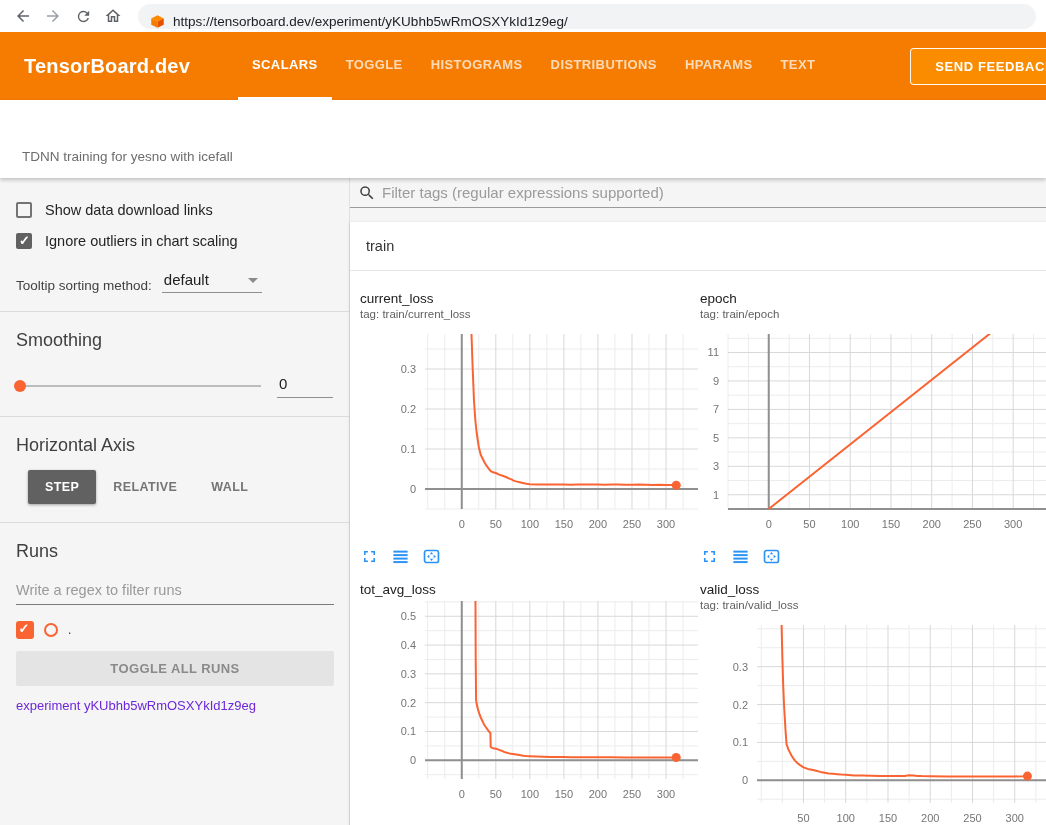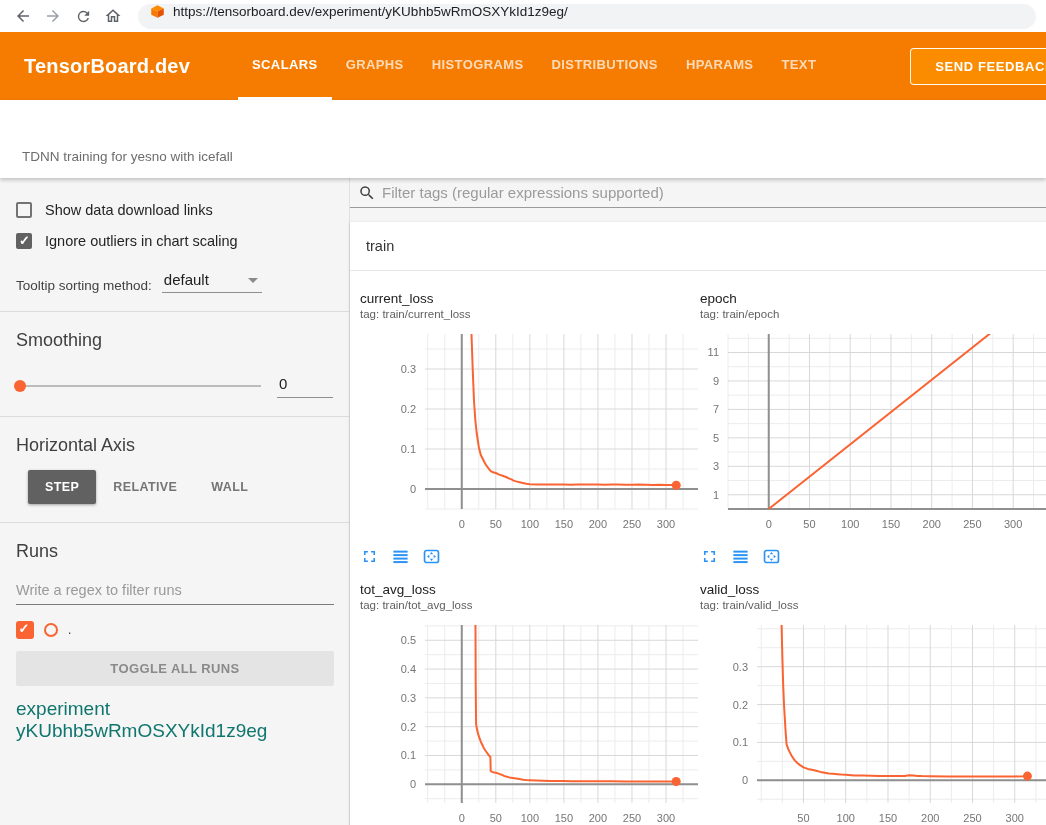--- a/index.html
+++ b/index.html
@@ -9,21 +9,21 @@
   }
   *{box-sizing:border-box}
   html,body{margin:0;padding:0}
   body{
     width:1046px;height:825px;overflow:hidden;position:relative;
     background:#f5f5f5;font-family:"Liberation Sans",sans-serif;
   }
   
   .browser-bar{height:32px;background:#fff;display:flex;align-items:center;padding:0 10px;gap:4px}
   .nav-ic{width:26px;height:26px;display:flex;align-items:center;justify-content:center;border-radius:50%;flex:0 0 auto}
-  .url-pill{flex:1;height:25px;background:#f1f3f4;border-radius:13px;display:flex;align-items:flex-start;padding:0 12px;margin-left:8px;gap:8px;min-width:0}
+  .url-pill{flex:1;height:25px;background:#f1f3f4;border-radius:13px;display:flex;align-items:flex-end;padding:0 12px;margin-left:8px;gap:8px;min-width:0}
   .url-text{font-size:13.5px;color:#202124;white-space:nowrap;overflow:hidden}
   
   .app-header{height:68px;background:var(--orange);display:flex;align-items:stretch;padding:0 0 0 24px}
   .brand{font-size:20px;font-weight:bold;color:#fff;align-self:center;letter-spacing:.2px}
   .tabs{display:flex;margin-left:48px}
   .tab{display:flex;align-items:center;padding:12px 14px;font-size:13px;font-weight:bold;letter-spacing:.4px;color:rgba(255,255,255,.72);border-bottom:3px solid transparent;cursor:pointer}
   .tab.active{color:#fff;border-bottom-color:#fff}
   .feedback-btn{align-self:center;margin-left:auto;margin-right:-34px;background:#fb8c00;border:1px solid rgba(255,255,255,.95);border-radius:4px;color:#fff;font-size:13px;font-weight:bold;letter-spacing:.6px;padding:10px 24px;white-space:nowrap;font-family:inherit}
   
   .experiment-bar{height:78px;background:#fff;box-shadow:0 2px 4px rgba(0,0,0,.22);position:relative;z-index:3;display:flex;align-items:flex-end;padding:0 0 14px 22px}
@@ -49,21 +49,21 @@
   .axis-btn{border:none;background:transparent;color:#757575;font-size:12.5px;font-weight:bold;letter-spacing:.4px;padding:10px 17px;border-radius:2px;font-family:inherit;cursor:pointer}
   .axis-btn.active{background:#616161;color:#fff;box-shadow:0 1px 3px rgba(0,0,0,.35)}
   .runs-filter{display:block;margin:4px 16px 0;width:318px;border:none;border-bottom:1px solid #7b7b7b;background:transparent;font-size:14.5px;color:#202020;padding:6px 0;font-family:inherit}
   .runs-filter::placeholder{color:#9a9a9a}
   .run-row{display:flex;align-items:center;gap:10px;margin:16px 16px 12px;cursor:pointer}
   .run-cb{width:18px;height:18px;border-radius:3px;position:relative;flex:0 0 auto}
   .run-cb::after{content:"\2713";position:absolute;left:2.5px;top:0px;color:#fff;font-size:13px;font-weight:bold}
   .run-swatch{width:14px;height:14px;border-radius:50%;border:2px solid var(--run-orange);flex:0 0 auto}
   .run-name{font-size:12px;color:#333}
   .toggle-btn{display:block;margin:0 16px 12px;width:318px;border:none;border-radius:2px;background:#e4e4e4;color:#8a8a8a;font-size:13px;font-weight:bold;letter-spacing:.4px;padding:10px 0;font-family:Liberation Sans, sans-serif;cursor:pointer}
-  .exp-label{margin:0 16px;font-size:19px;color:#0f766e}
+  .exp-label{margin:0 16px;font-size:13px;color:#6d28d9}
   
   .main{flex:1;min-width:0;overflow:visible}
   .filter-row{height:30px;display:flex;align-items:center;padding:0 0 0 8px;border-bottom:1px solid #9b9b9b}
   .filter-input{flex:1;border:none;background:transparent;font-size:15px;color:#202020;padding:0 6px;font-family:inherit}
   .filter-input::placeholder{color:#9b9b9b}
   .card{margin-top:14px;width:782px;background:#fff;box-shadow:0 1px 3px rgba(0,0,0,.18)}
   .card-header{padding:16px;font-size:14.5px;color:#333;border-bottom:1px solid #e6e6e6;cursor:pointer}
   .charts-grid{display:flex;padding:4px 0 0 10px;flex-wrap:wrap}
   .chart-block{padding-top:16px}
   .chart-block.c0,.chart-block.c2{width:340px}
@@ -107,21 +107,21 @@
         </svg>
     </span>
     <span class="url-text">https://tensorboard.dev/experiment/yKUbhb5wRmOSXYkId1z9eg/</span>
   </div>
 </div>
 
 <header class="app-header">
   <span class="brand">TensorBoard.dev</span>
   <nav class="tabs" id="nav-tabs">
       <span class="tab active">SCALARS</span>
-      <span class="tab">GRAPHS</span>
+      <span class="tab">TOGGLE</span>
       <span class="tab">HISTOGRAMS</span>
       <span class="tab">DISTRIBUTIONS</span>
       <span class="tab">HPARAMS</span>
       <span class="tab">TEXT</span>
     </nav>
   <button class="feedback-btn">SEND FEEDBACK</button>
 </header>
 
 <div class="experiment-bar">
   <span class="experiment-title">TDNN training for yesno with icefall</span>
@@ -351,21 +351,21 @@
                   <g fill="currentColor">
                     <path d="M12 6.4l2.1 2.8H9.9z"></path>
                     <path d="M12 17.6l-2.1-2.8h4.2z"></path>
                     <path d="M6.4 12l2.8-2.1v4.2z"></path>
                     <path d="M17.6 12l-2.8 2.1V9.9z"></path>
                   </g>
                 </svg>
     </span>
   </div>
 </div>
-          <div class="chart-block c2"><div class="chart-title">tot_avg_loss</div><div class="chart-tag">tag: train/tot_avg_loss</div><svg viewBox="0 0 346 210" width="346" height="210">
+          <div class="chart-block c2"><div class="chart-title">tot_avg_loss</div><svg viewBox="0 0 346 210" width="346" height="210">
               <line x1="67.72319201995012" y1="4" x2="67.72319201995012" y2="182" stroke="#ececec" stroke-width="1"></line>
               <line x1="84.7431421446384" y1="4" x2="84.7431421446384" y2="182" stroke="#ececec" stroke-width="1"></line>
               <line x1="118.78304239401496" y1="4" x2="118.78304239401496" y2="182" stroke="#ececec" stroke-width="1"></line>
               <line x1="152.8229426433915" y1="4" x2="152.8229426433915" y2="182" stroke="#ececec" stroke-width="1"></line>
               <line x1="186.86284289276807" y1="4" x2="186.86284289276807" y2="182" stroke="#ececec" stroke-width="1"></line>
               <line x1="220.90274314214463" y1="4" x2="220.90274314214463" y2="182" stroke="#ececec" stroke-width="1"></line>
               <line x1="254.9426433915212" y1="4" x2="254.9426433915212" y2="182" stroke="#ececec" stroke-width="1"></line>
               <line x1="288.98254364089775" y1="4" x2="288.98254364089775" y2="182" stroke="#ececec" stroke-width="1"></line>
               <line x1="323.0224438902743" y1="4" x2="323.0224438902743" y2="182" stroke="#ececec" stroke-width="1"></line>
               <line x1="65" y1="177.67961165048544" x2="338" y2="177.67961165048544" stroke="#ececec" stroke-width="1"></line>

